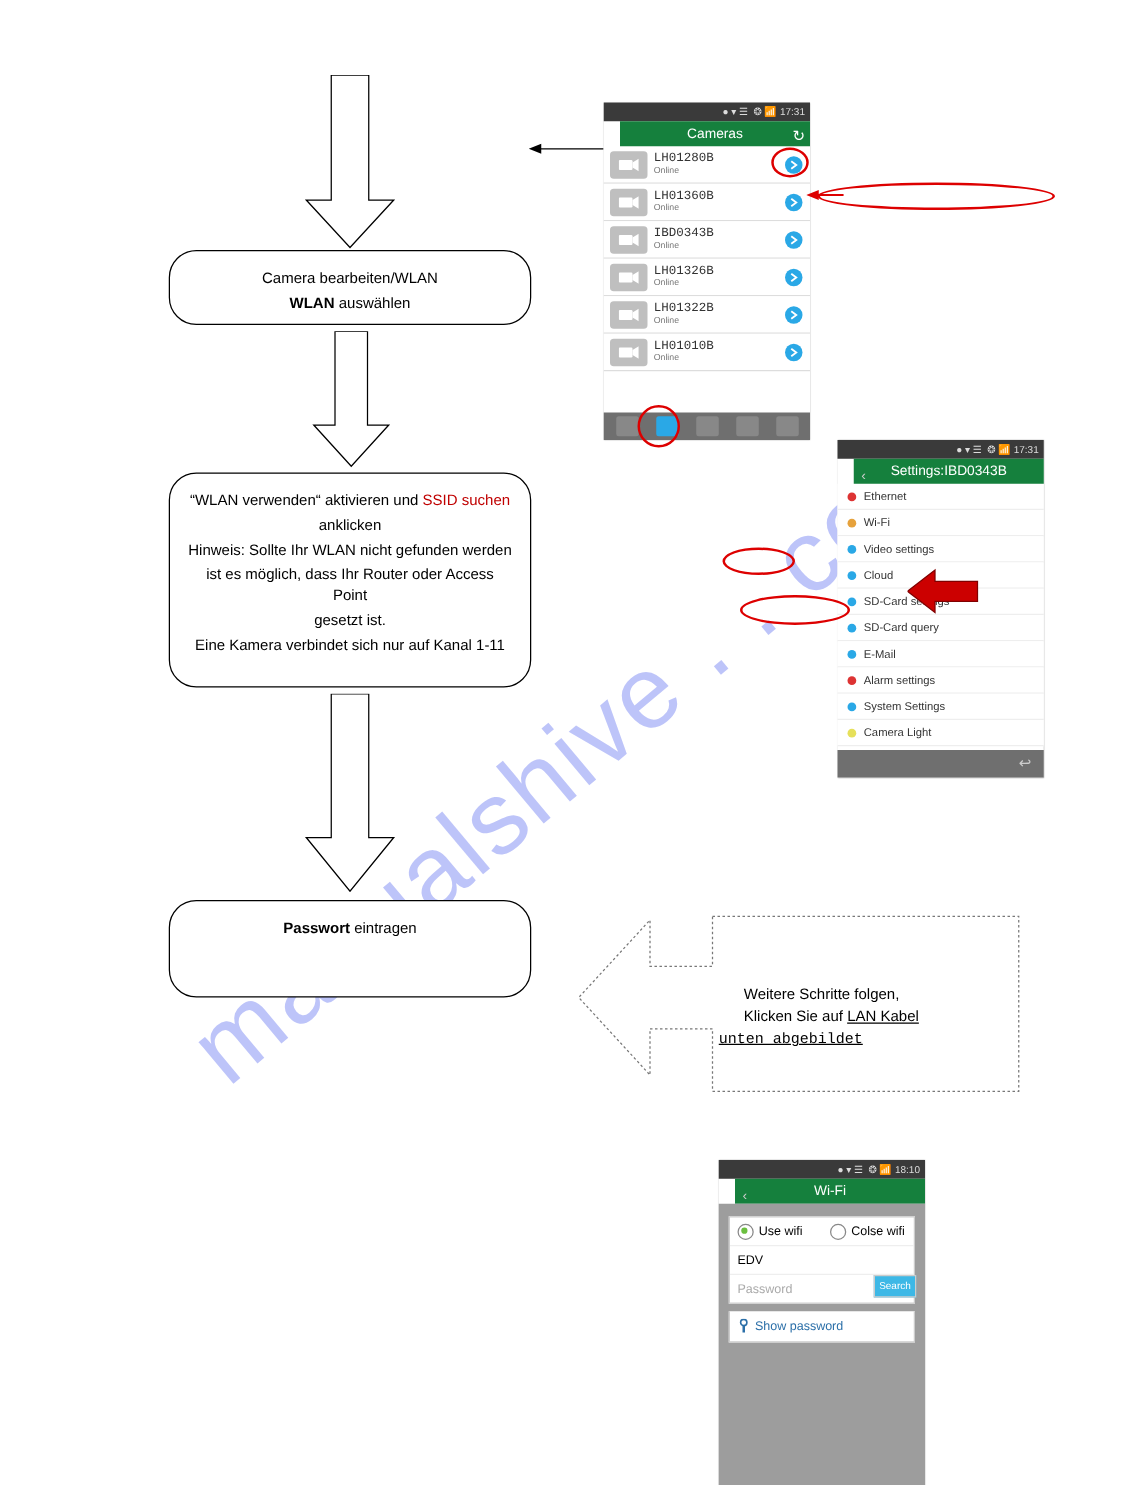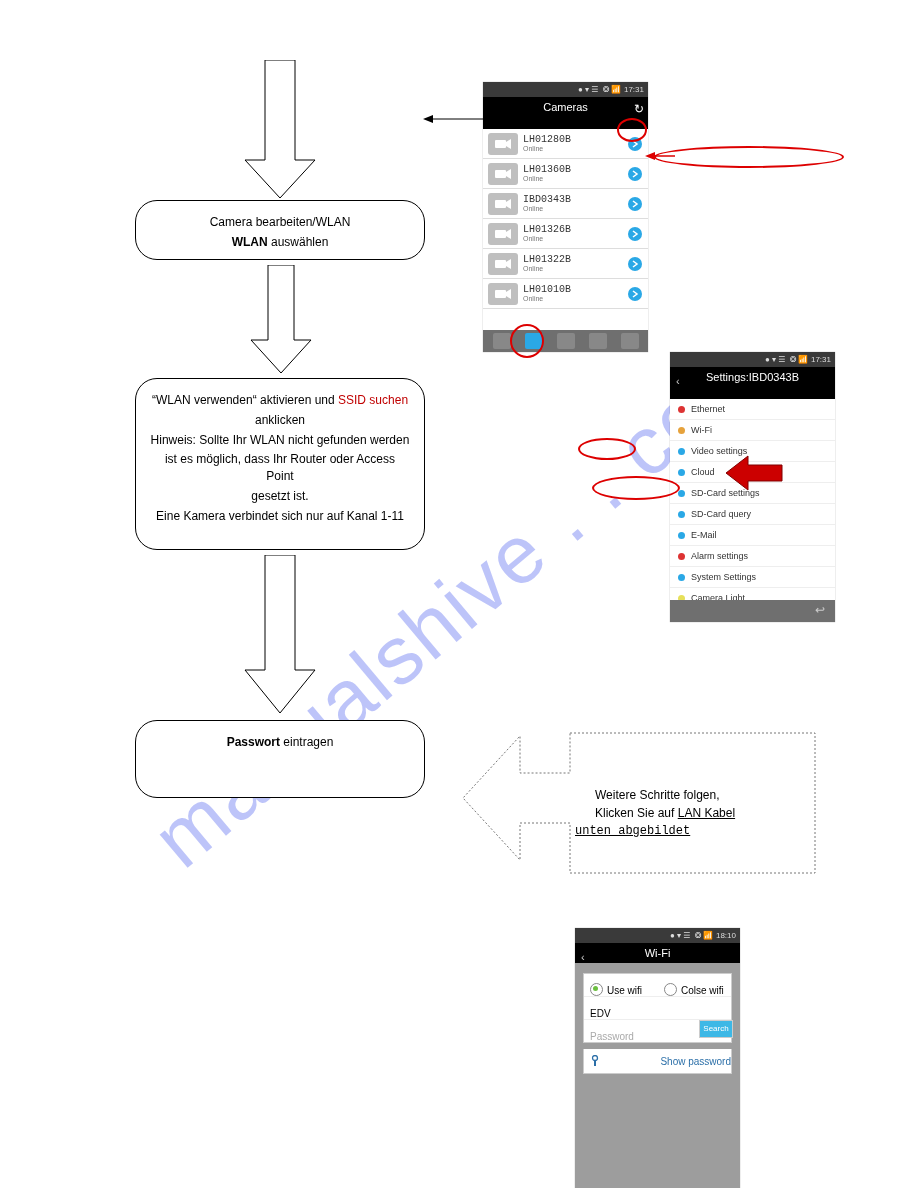--- a/index.html
+++ b/index.html
@@ -46,27 +46,28 @@
   .statusbar {
     height: 15px;
     background:#3a3a3a;
     color:#ddd;
     font-size:8px;
     text-align:right;
     padding:0 4px;
     line-height:15px;
   }
   .titlebar {
-    height: 32px;
-    background:#000000;
+    height: 20px;
+    background:#15803d;
     color:#fff;
     font-size:11px;
     text-align:center;
     line-height:20px;
     position:relative;
+    margin-left:13px;
   }
   .titlebar .back-arrow {
     position:absolute; left:6px; top:4px; font-size:11px; color:#ccc;
   }
   .titlebar .refresh {
     position:absolute; right:4px; top:2px; font-size:12px; color:#fff;
   }
   .cam-row {
     display:flex; align-items:center; height:29px;
     border-bottom:1px solid #ddd; background:#fff; padding-right:6px;
@@ -98,29 +99,29 @@
     border-bottom:1px solid #eee; background:#fff; padding-left:8px;
     font-size:9px; color:#333;
   }
   .dot {
     width:7px; height:7px; border-radius:50%; margin-right:6px;
   }
   .wifi-body { background:#9d9d9d; position:absolute; top:35px; bottom:22px; left:0; right:0;}
   .wifi-group {
     background:#fff; margin:10px 8px 6px 8px; border:1px solid #ccc; font-size:10px;
   }
-  .wifi-line { display:flex; align-items:flex-end; height:22px; border-bottom:1px solid #eee; padding:0 6px;}
+  .wifi-line { display:flex; align-items:center; height:22px; border-bottom:1px solid #eee; padding:0 6px;}
   .radio { width:11px; height:11px; border:1px solid #888; border-radius:50%; margin-right:4px; position:relative;}
   .radio.on::after{content:"";position:absolute;left:2px;top:2px;width:5px;height:5px;border-radius:50%;background:#6bbf3f;}
   .search-btn {
     width:32px; height:16px; background:#3db8e6; color:#fff;
     border:1px solid #ccc; font-size:8px; text-align:center; line-height:16px;
     position:absolute; right:-2px; top:46px;
   }
-  .show-pass { display:flex; align-items:center; height:24px; border:1px solid #ccc; border-top:none; background:#fff; margin:0 8px; padding-left:6px; font-size:10px; color:#2b6fa8;justify-content:space-between;}
+  .show-pass { display:flex; align-items:center; height:24px; border:1px solid #ccc; border-top:none; background:#fff; margin:0 8px; padding-left:6px; font-size:10px; color:#2b6fa8;}
   .show-pass svg { width:10px; height:12px; margin-right:4px; }
   
   .ring { position:absolute; border:2px solid #d00; border-radius:50%; background:transparent; }
   
   .wm {
     position:absolute; left:50%; top:50%;
     transform: translate(-50%,-40%) rotate(-40deg);
     font-size:82px; color:#6f7ef2; opacity:0.45;
     font-family: Arial, sans-serif;
     letter-spacing:2px;

